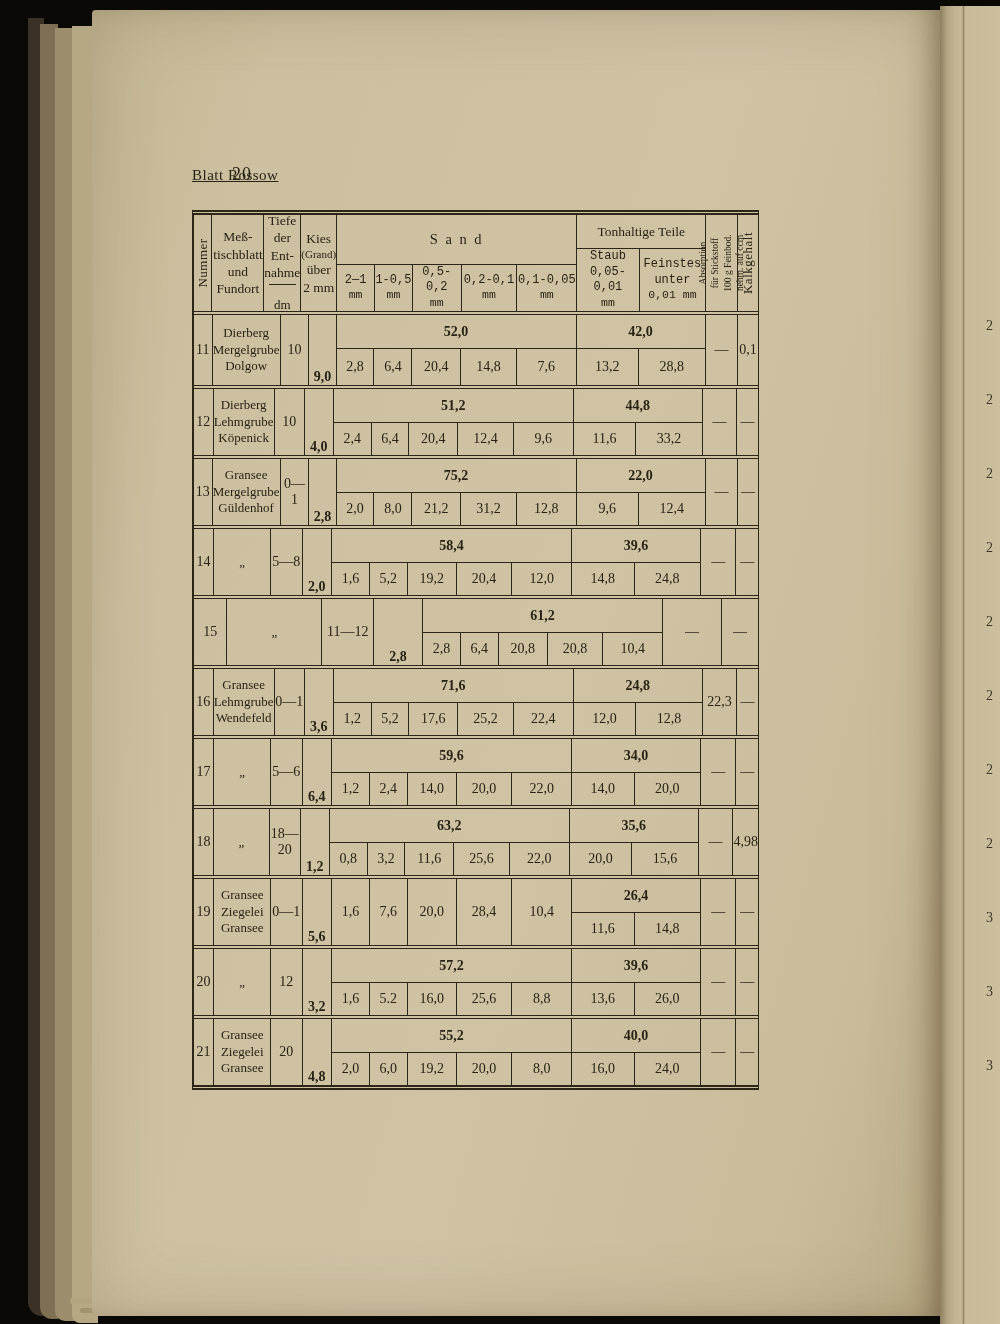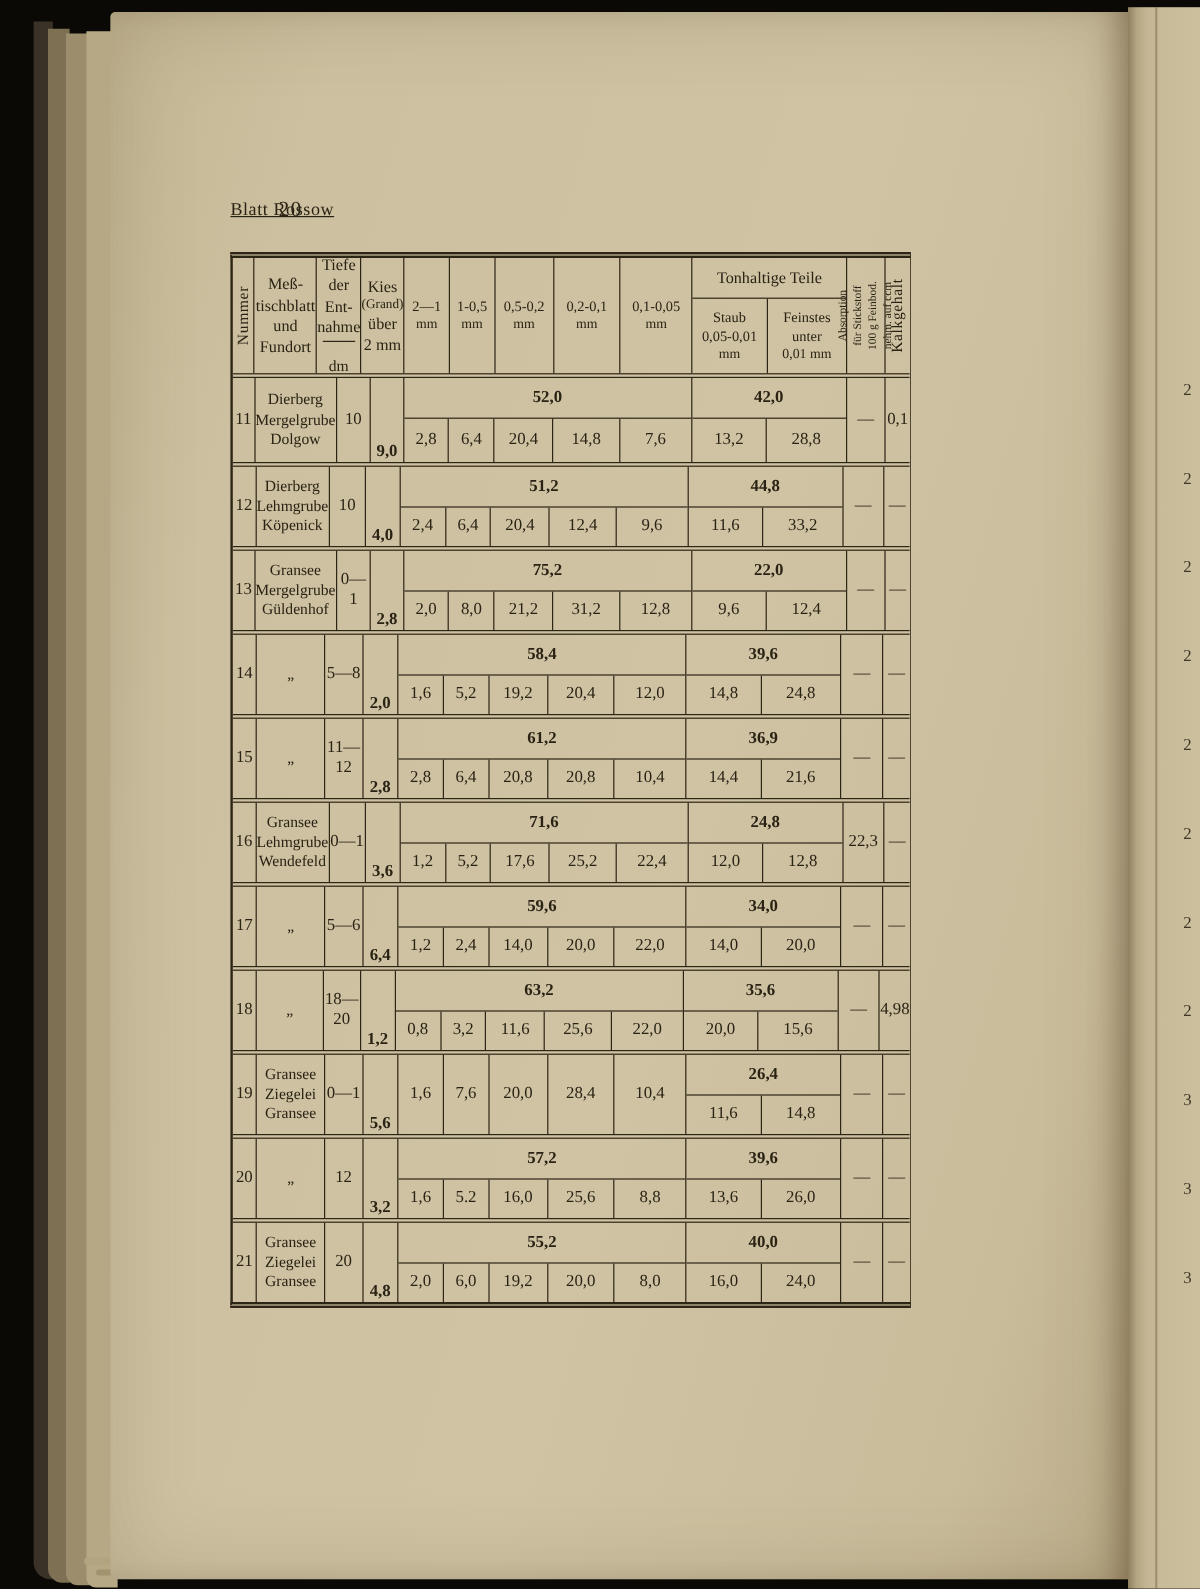--- a/index.html
+++ b/index.html
@@ -80,21 +80,21 @@
   .h-rot{position:relative;}
   .rot{position:absolute;left:50%;top:50%;transform:translate(-50%,-50%) rotate(-90deg);
        white-space:nowrap;font-size:13px;letter-spacing:.5px;}
   .rot-block{white-space:normal;width:84px;font-size:9.5px;line-height:1.3;letter-spacing:0;}
   .rot-block span{display:block;text-align:center;white-space:nowrap;}
   .h-group{display:flex;flex-direction:column;}
   .sand-title{height:52px;display:flex;align-items:center;justify-content:center;
               font-size:14.5px;letter-spacing:2px;border-bottom:1px solid var(--ink);}
   .ton-title{height:34px;display:flex;align-items:center;justify-content:center;
              font-size:13.5px;border-bottom:1px solid var(--ink);}
-  .h-sub{flex:1;display:flex;}
+  .h-sub{flex:1;display:flex;font-family:Liberation Mono, monospace;}
   .h-sub > div + div{border-left:1px solid var(--ink);}
   .h-sub-cell{display:flex;flex-direction:column;align-items:center;justify-content:center;
               font-size:12px;line-height:1.3;text-align:center;}
   .h-sub-cell .mm{font-size:11.5px;}
   .c-sand .h-sub > div:nth-child(1){width:37px;}
   .c-sand .h-sub > div:nth-child(2){width:38px;}
   .c-sand .h-sub > div:nth-child(3){width:49px;}
   .c-sand .h-sub > div:nth-child(4){width:56px;}
   .c-sand .h-sub > div:nth-child(5){width:60px;}
   .c-ton .h-sub > div:nth-child(1){width:62px;}
@@ -171,20 +171,21 @@
           <span>nahme</span>
           <span class="dm">dm</span>
         </div>
         <div class="h-cell c-kies">
           <span>Kies</span>
           <span class="small">(Grand)</span>
           <span>über</span>
           <span>2 mm</span>
         </div>
         <div class="h-group c-sand">
+          <div class="sand-title">S a n d</div>
           <div class="h-sub">
             <div class="h-sub-cell">
               <span>2—1</span>
               <span class="mm">mm</span>
             </div>
             <div class="h-sub-cell">
               <span>1-0,5</span>
               <span class="mm">mm</span>
             </div>
             <div class="h-sub-cell">
@@ -408,27 +409,20 @@
     <div class="grp c-sand">
       <div class="grp-sum">61,2</div>
       <div class="grp-vals">
         <div class="v">2,8</div>
         <div class="v">6,4</div>
         <div class="v">20,8</div>
         <div class="v">20,8</div>
         <div class="v">10,4</div>
       </div>
     </div>
-    <div class="grp c-ton">
-      <div class="grp-sum">36,9</div>
-      <div class="grp-vals">
-        <div class="v">14,4</div>
-        <div class="v">21,6</div>
-      </div>
-    </div>
     <div class="cell c-abs">
       <span>—</span>
     </div>
     <div class="cell c-kalk">
       <span>—</span>
     </div>
   </div>
 
   <div class="drow">
     <div class="cell c-num">

